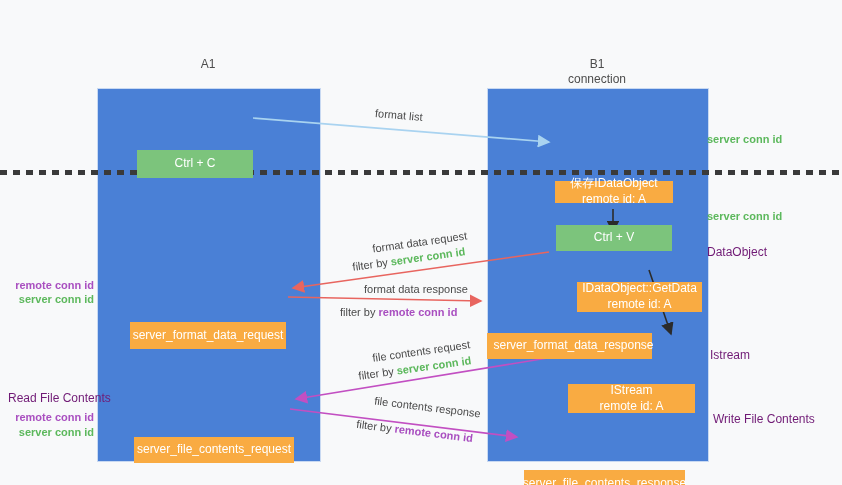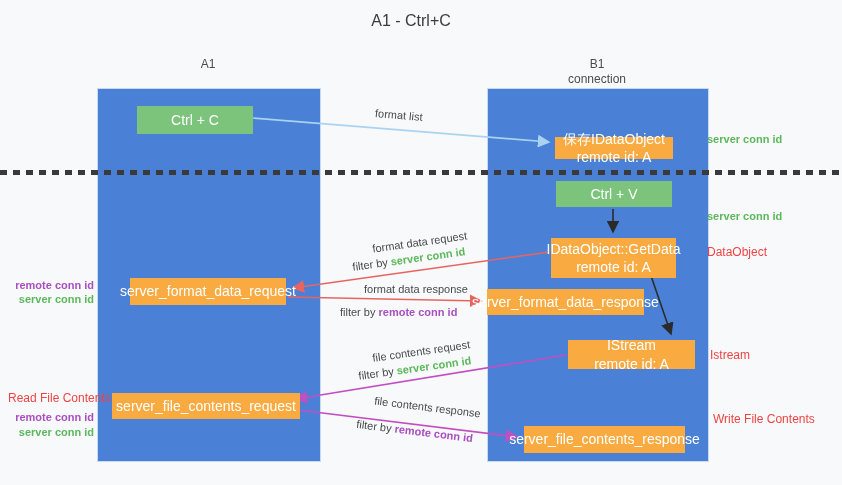--- a/index.html
+++ b/index.html
@@ -21,39 +21,38 @@
   }
   .lane-left{left:97px;width:222px;}
   .lane-right{left:487px;width:220px;}
   .divider{
     position:absolute;left:0;top:170px;width:842px;height:5px;z-index:3;
     background:repeating-linear-gradient(90deg,#3a3a3a 0 7px,transparent 7px 13px);
   }
   svg.arrows{position:absolute;left:0;top:0;z-index:4;}
   .box{
     position:absolute;z-index:5;display:flex;flex-direction:column;align-items:center;justify-content:center;
-    color:#ffffff;font-size:14px;line-height:1.3;text-align:center;white-space:nowrap;
+    color:#ffffff;font-size:12px;line-height:1.3;text-align:center;white-space:nowrap;margin-top:44px;
   }
   .green{background:#7cc47c;}
   .orange{background:#f9ab42;}
   .alabel{
     position:absolute;z-index:6;font-size:11px;color:#4a4a4a;white-space:nowrap;transform-origin:50% 50%;
   }
   .ann{position:absolute;z-index:6;font-size:11px;white-space:nowrap;}
   .bold{font-weight:bold;}
   .c-green{color:#5cb85c;}
   .c-purple{color:#a94fc0;}
-  .c-dark{color:#ef4444;font-size:12px;}
+  .c-dark{color:#701a75;font-size:12px;}
   .right-align{text-align:right;}
 </style>
 </head>
 <body>
 
 <div class="title">
-  <div>A1 - Ctrl+C</div>
 </div>
 
 <div class="lane-header" style="left:97px;width:222px;">
   <div>A1</div>
 </div>
 <div class="lane-header" style="left:487px;width:220px;">
   <div>B1</div>
   <div>connection</div>
 </div>
 
@@ -92,39 +91,39 @@
 
 <div class="box orange" style="left:555px;top:137px;width:118px;height:22px;">
   <div>保存IDataObject</div>
   <div>remote id: A</div>
 </div>
 
 <div class="box green" style="left:556px;top:181px;width:116px;height:26px;">
   <div>Ctrl + V</div>
 </div>
 
-<div class="box orange" style="left:551px;top:238px;width:125px;height:40px;">
+<div class="box orange" style="left:577px;top:238px;width:125px;height:30px;">
   <div>IDataObject::GetData</div>
   <div>remote id: A</div>
 </div>
 
 <div class="box orange" style="left:130px;top:278px;width:156px;height:27px;">
   <div>server_format_data_request</div>
 </div>
 
-<div class="box orange" style="left:487px;top:289px;width:157px;height:26px;">
+<div class="box orange" style="left:487px;top:289px;width:157px;height:26px;padding-left:8px;">
   <div>server_format_data_response</div>
 </div>
 
 <div class="box orange" style="left:568px;top:340px;width:127px;height:29px;">
   <div>IStream</div>
   <div>remote id: A</div>
 </div>
 
-<div class="box orange" style="left:112px;top:393px;width:188px;height:26px;">
+<div class="box orange" style="left:134px;top:393px;width:160px;height:26px;">
   <div>server_file_contents_request</div>
 </div>
 
 <div class="box orange" style="left:524px;top:426px;width:161px;height:27px;">
   <div>server_file_contents_response</div>
 </div>
 
 <div class="alabel" style="left:375px;top:109px;transform:rotate(5deg);">format list</div>
 
 <div class="alabel" style="left:372px;top:236px;transform:rotate(-8deg);">format data request</div>

